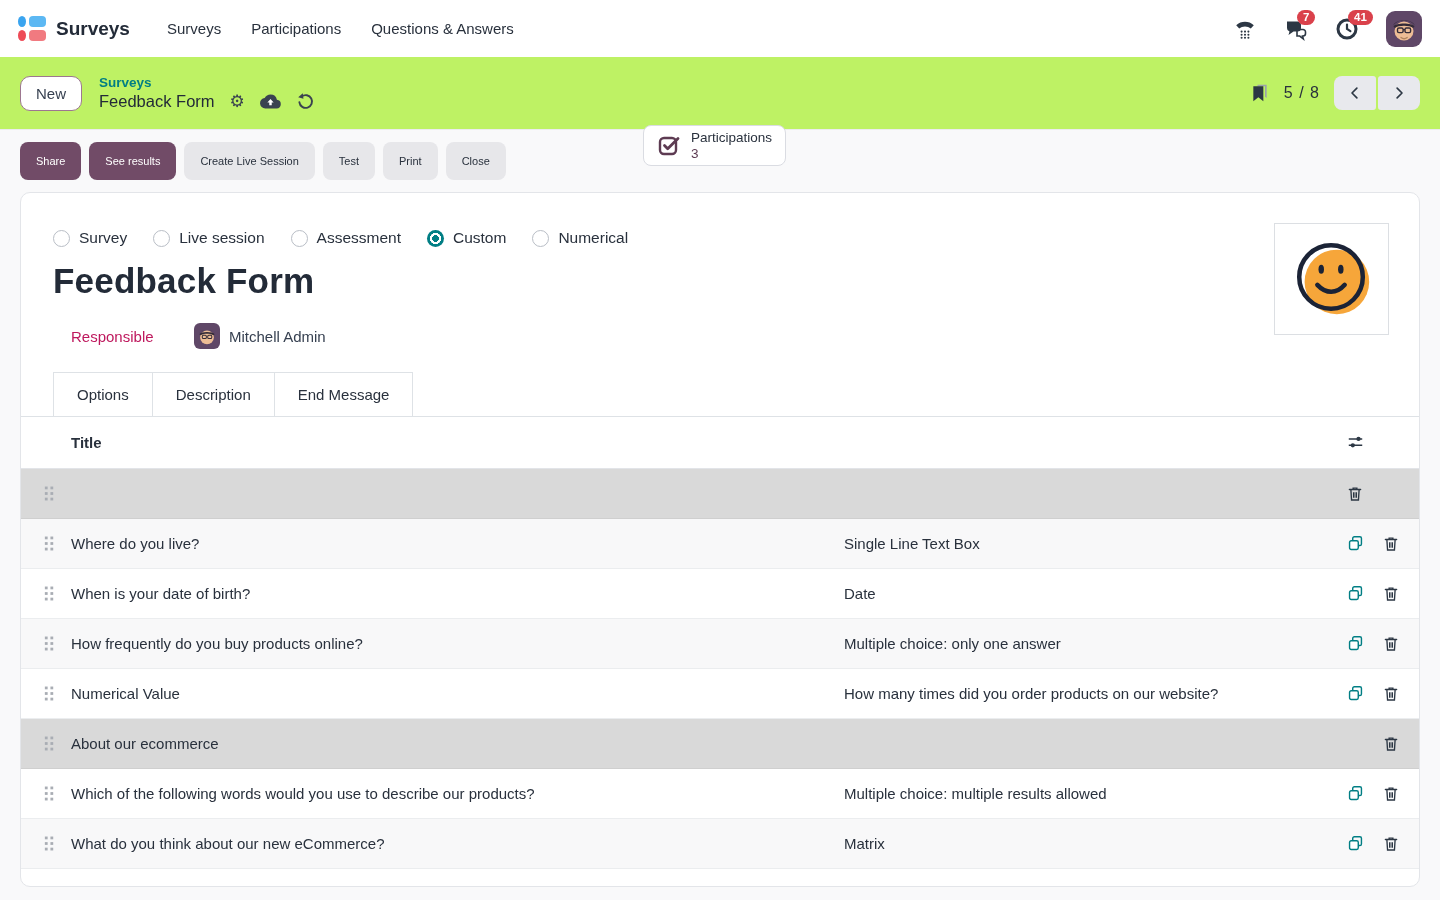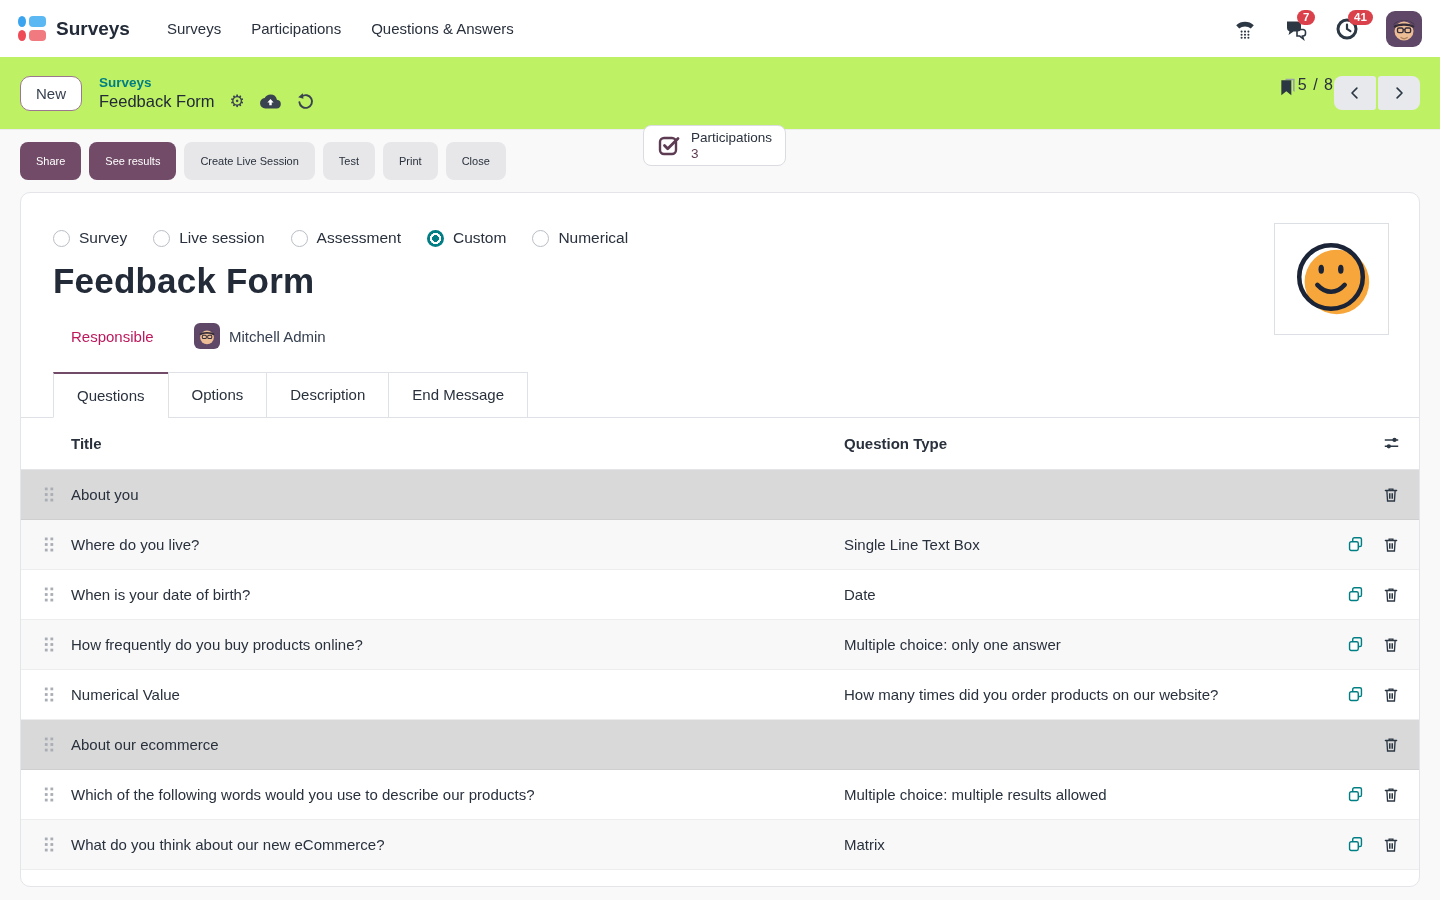--- a/index.html
+++ b/index.html
@@ -51,21 +51,21 @@
   .doc-icon { cursor:pointer; }
   .gear-glyph { font-family:"DejaVu Sans", sans-serif; font-size:17px; color:#3a4350; line-height:1; }
   .stat-button {
     position:absolute; left:643px; top:68px; height:41px;
     background:#fff; border:1px solid #dadce2; border-radius:8px;
     display:flex; align-items:center; gap:10px; padding:0 13px; cursor:pointer;
   }
   .stat-texts { display:flex; flex-direction:column; line-height:1.15; }
   .stat-label { font-size:13.5px; color:#29313d; }
   .stat-value { font-size:13.5px; color:#5d3b52; font-weight:500; }
-  .pager { margin-left:auto; display:flex; align-items:flex-start; }
+  .pager { margin-left:auto; display:flex; align-items:center; gap:14px; }
   .pager-count { font-size:16px; color:#29313d; letter-spacing:1px; }
   .pager-buttons { display:flex; gap:2px; }
   .pager-btn {
     width:42px; height:34px; background:#e8e9ed; border:none; border-radius:8px;
     display:flex; align-items:center; justify-content:center; cursor:pointer;
   }
   .pager-btn:first-child { border-top-right-radius:3px; border-bottom-right-radius:3px; }
   .pager-btn:last-child { border-top-left-radius:3px; border-bottom-left-radius:3px; }
 
   
@@ -295,31 +295,29 @@
         <path d="M7 16c0-9 22-9 22 0 0-3-4.5-6.5-11-6.5S7 13 7 16z" fill="#332b38"></path>
         <path d="M7.5 15.5c2-4 19-4 21 0l-1.5 1.5c-3-3-15-3-18 0z" fill="#332b38"></path>
         <rect x="11.5" y="17" width="5.6" height="4.6" rx="1.4" fill="none" stroke="#332b38" stroke-width="1.4"></rect>
         <rect x="19" y="17" width="5.6" height="4.6" rx="1.4" fill="none" stroke="#332b38" stroke-width="1.4"></rect>
       </svg>
     </span>
     <span class="resp-name">Mitchell Admin</span>
   </div>
 
   <div class="tab-strip">
-      <div class="tab active">Questions</div>
       <div class="tab">Options</div>
       <div class="tab">Description</div>
       <div class="tab">End Message</div>
     </div>
 
   <div class="qtable">
     <div class="trow header">
       <span></span>
       <span class="cell" style="font-weight:700;">Title</span>
-      <span class="cell" style="font-weight:700;">Question Type</span>
       <span></span>
       <span class="icon-btn">
         <svg viewBox="0 0 24 24" width="19" height="19">
           <path d="M3.5 7.5h17M3.5 15.5h17" stroke="#2c3744" stroke-width="2"></path>
           <circle cx="15.8" cy="7.5" r="2.7" fill="#2c3744"></circle>
           <circle cx="8.6" cy="15.5" r="2.7" fill="#2c3744"></circle>
         </svg>
       </span>
     </div>
     <div id="qtbody">
@@ -329,21 +327,20 @@
               <g fill="#a9adb4">
                 <rect x="2" y="2.5" width="3" height="3"></rect>
                 <rect x="8" y="2.5" width="3" height="3"></rect>
                 <rect x="2" y="8.5" width="3" height="3"></rect>
                 <rect x="8" y="8.5" width="3" height="3"></rect>
                 <rect x="2" y="14.5" width="3" height="3"></rect>
                 <rect x="8" y="14.5" width="3" height="3"></rect>
               </g>
             </svg>
           </span>
-          <span class="cell">About you</span>
           <span class="cell"></span>
           <span></span>
           <span class="icon-btn">
             <svg viewBox="0 0 24 24" width="18" height="18">
               <path d="M4.5 6h15" stroke="#2c3744" stroke-width="1.8" stroke-linecap="round"></path>
               <path d="M9.5 6V4.2h5V6" fill="none" stroke="#2c3744" stroke-width="1.8"></path>
               <path d="M6.5 6l.9 14h9.2l.9-14" fill="none" stroke="#2c3744" stroke-width="1.8"></path>
               <path d="M10 9.5v7.5M12 9.5v7.5M14 9.5v7.5" stroke="#2c3744" stroke-width="1.4"></path>
             </svg>
           </span>

